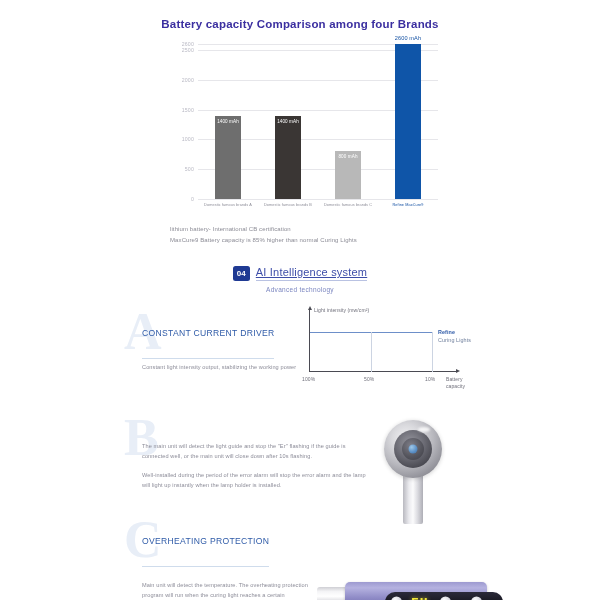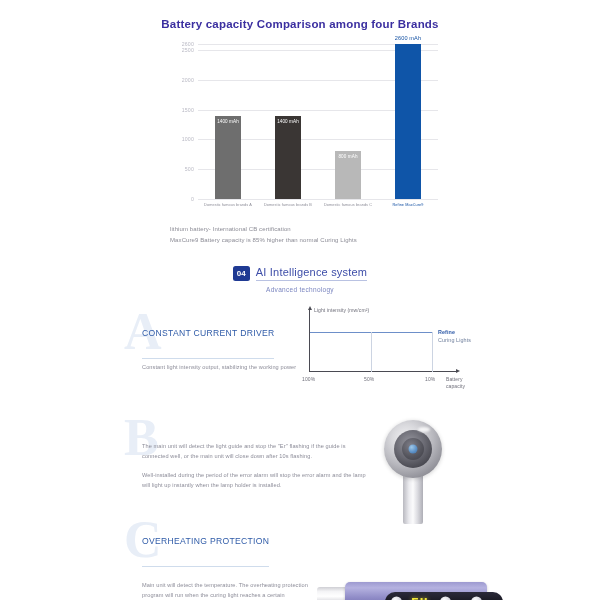--- a/index.html
+++ b/index.html
@@ -54,21 +54,21 @@
   .sec-head { position: absolute; left: 0; top: 262px; width: 600px; text-align: center; }
   .sec-head-row { display: inline-flex; align-items: center; gap: 6px; justify-content: flex-end; }
   .sec-badge {
     width: 17px; height: 15px; border-radius: 2.5px;
     background: #1f3a93; color: #fff;
     font-size: 8px; font-weight: bold;
     display: flex; align-items: center; justify-content: center;
   }
   .sec-title {
     font-size: 11px; color: #3d4da8; letter-spacing: .2px;
-    padding-bottom: 2px; border-bottom: 1px solid #b9c2e2;
+    padding-bottom: 2px; border-bottom: 1px solid #b9c2e2; text-decoration: underline;
   }
   .sec-sub {
     margin-top: 5px; font-size: 6.5px; color: #7b86c0; letter-spacing: .3px;
   }
 
   
   .feature { position: absolute; }
   .wm {
     position: absolute; left: -18px; top: -16px;
     font-size: 52px; font-weight: bold; color: #e8eef7;

